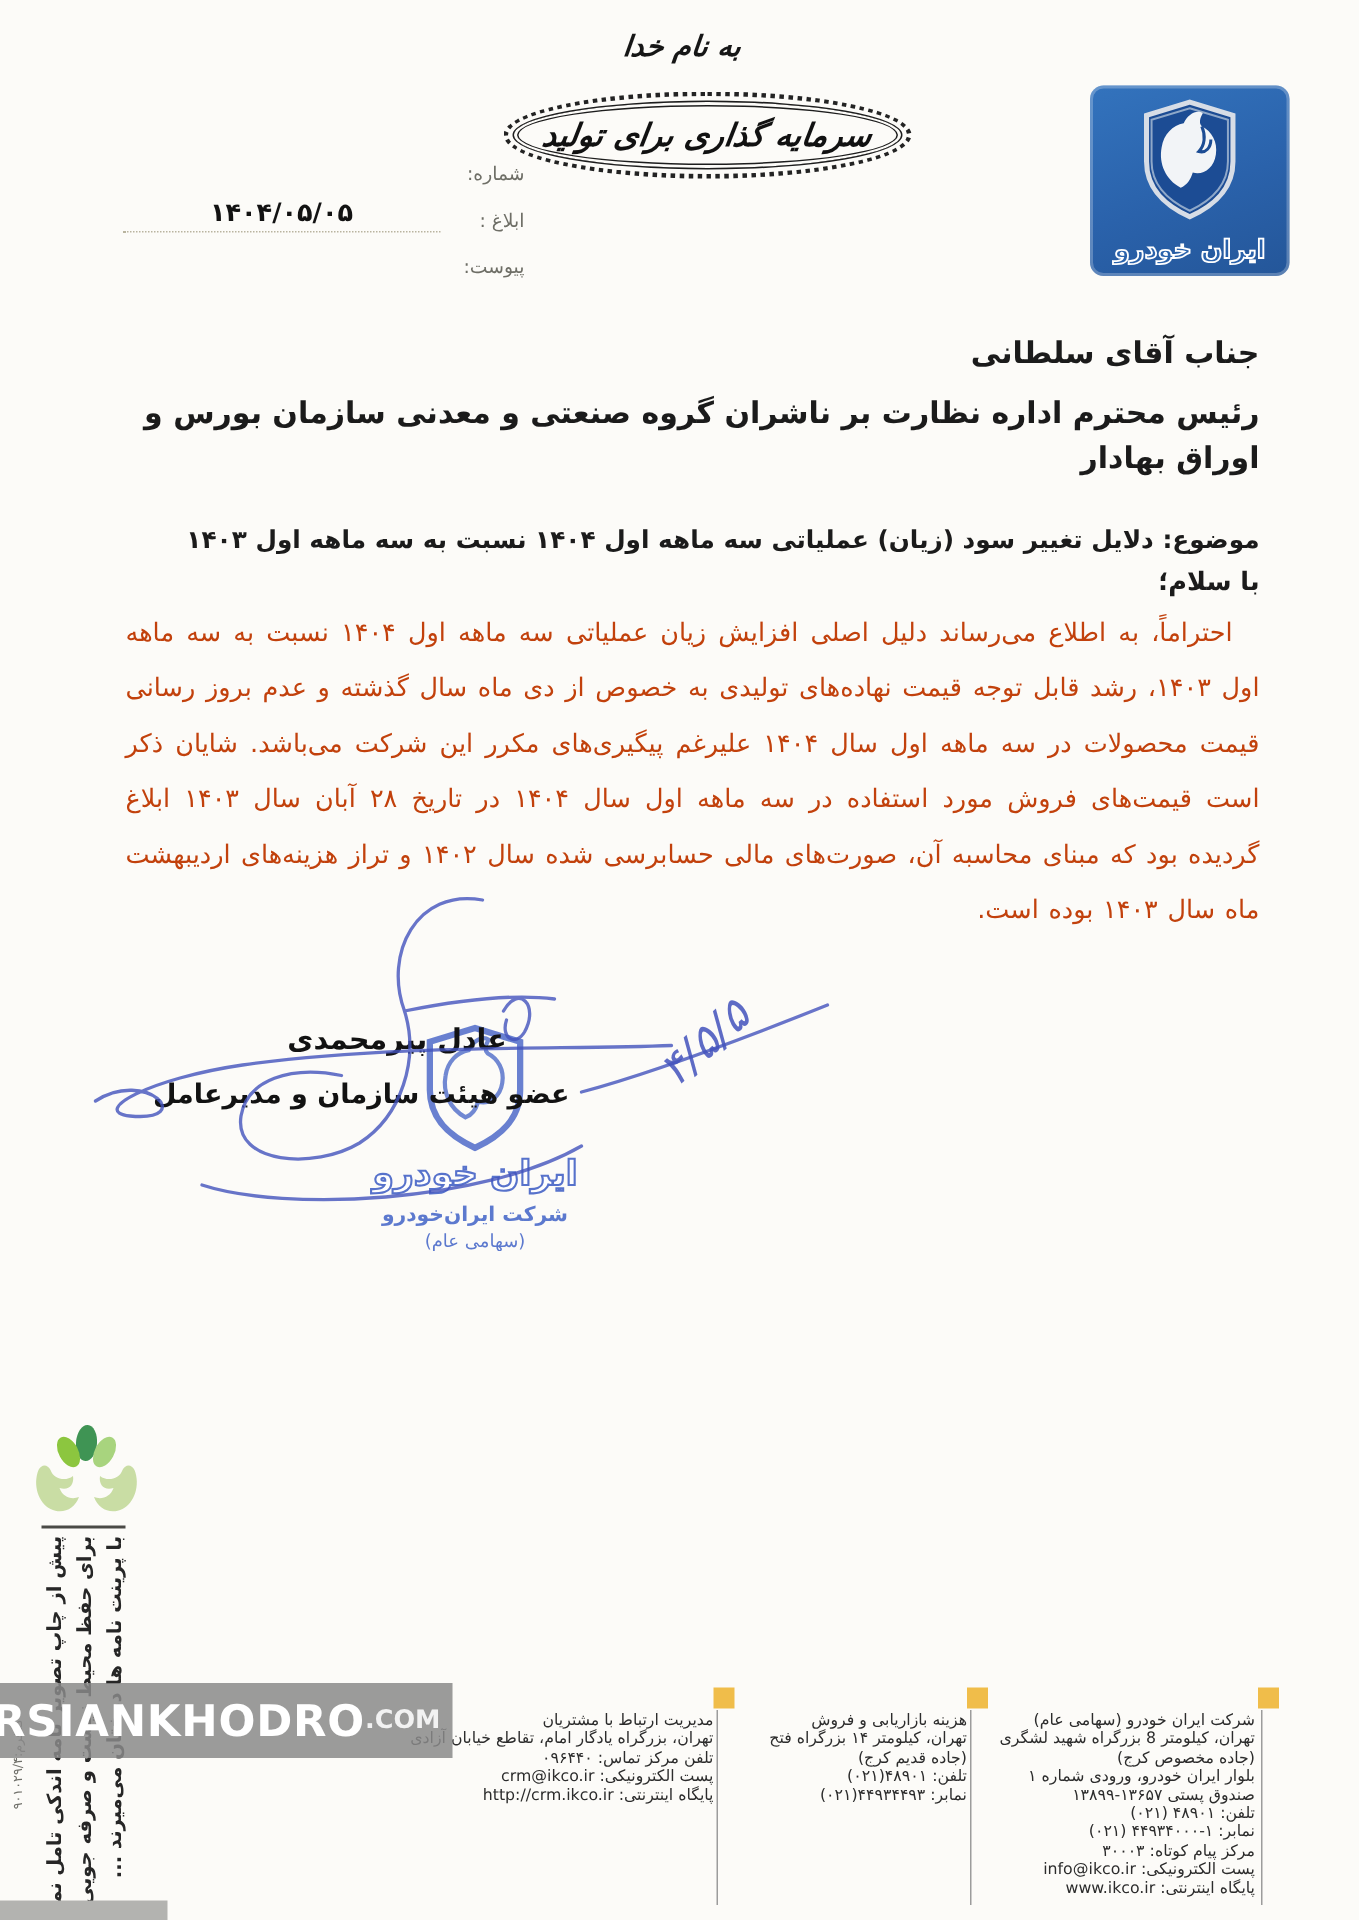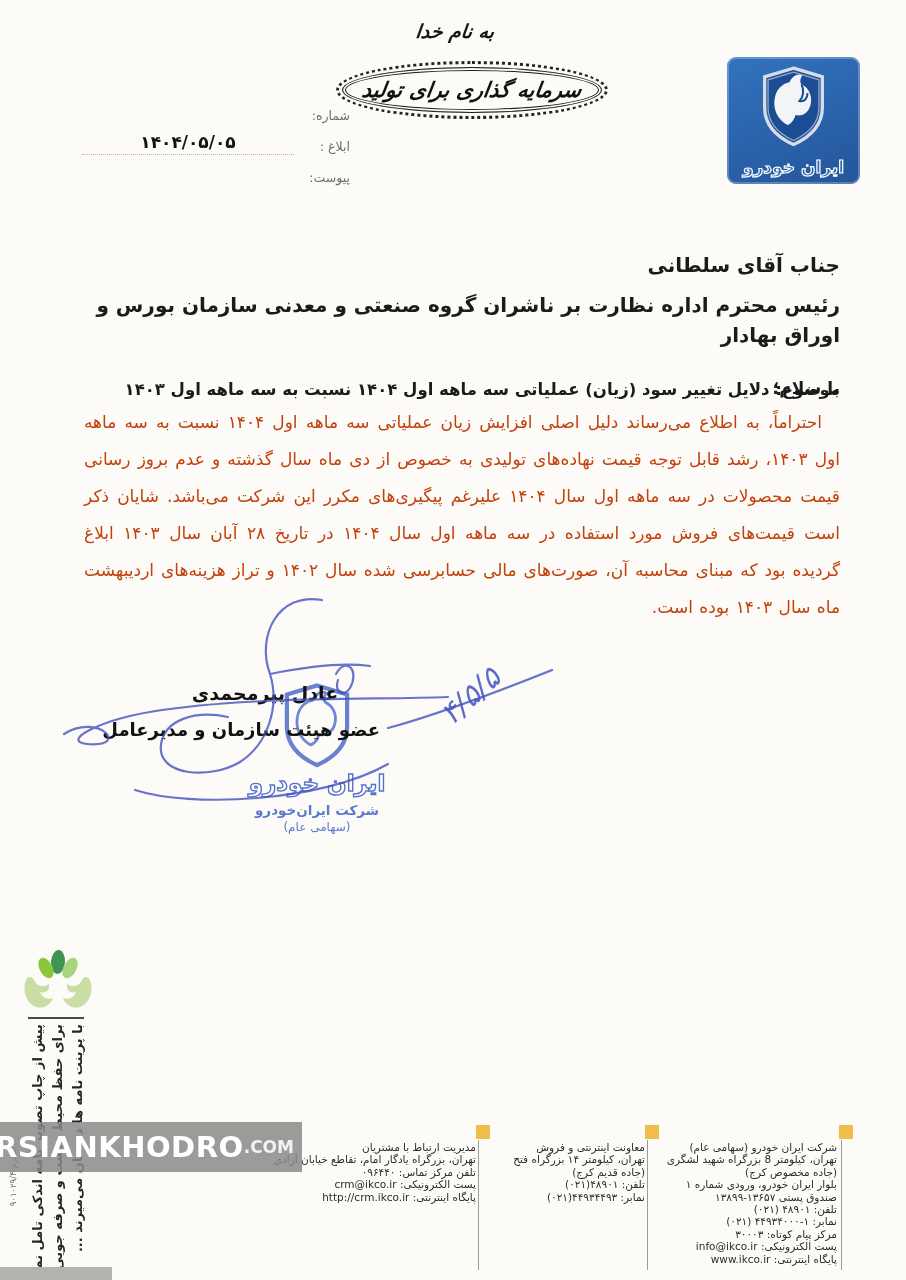--- a/index.html
+++ b/index.html
@@ -54,21 +54,21 @@
     width:56px;font-size:12.5px;color:#6e6e66;flex:none;
     padding-bottom:1px;
   }
   .meta-value{
     flex:1;text-align:center;font-weight:800;font-size:17px;color:#121212;
     border-bottom:1.6px dotted #b9b49f;padding-bottom:2px;white-space:nowrap;
   }
 
   
   .recipient{right:66px;top:220px;width:780px;text-align:right;}
-  .rec-name{font-size:20px;font-weight:800;line-height:30px;margin-top:30px;}
+  .rec-name{font-size:20px;font-weight:800;line-height:30px;}
   .rec-title{font-size:20px;font-weight:800;line-height:30px;margin-top:10px;}
   .subject{margin-top:27px;font-size:16.5px;font-weight:600;line-height:26px;}
   .subject b{font-weight:800;}
   .salutation{right:66px;top:378px;font-size:17px;font-weight:800;}
 
   
   .body-par{
     left:84px;top:404px;width:756px;
     font-size:17px;line-height:37px;text-align:justify;direction:rtl;
     text-indent:18px;color:#c2410c;
@@ -240,21 +240,21 @@
   <div>تلفن: ۴۸۹۰۱ (۰۲۱)</div>
   <div>نمابر: ۱-۴۴۹۳۴۰۰۰ (۰۲۱)</div>
   <div>مرکز پیام کوتاه: ۳۰۰۰۳</div>
   <div>پست الکترونیکی: info@ikco.ir</div>
   <div>پایگاه اینترنتی: www.ikco.ir</div>
 </div>
 
 <div class="f-square" style="left:645px;top:1125px;"></div>
 <div class="f-rule" style="left:647px;"></div>
 <div class="f-col" style="right:261px;">
-  <div>معاونت اینترنتی و فروش</div>
+  <div>هزینه بازاریابی و فروش</div>
   <div>تهران، کیلومتر ۱۴ بزرگراه فتح</div>
   <div>(جاده قدیم کرج)</div>
   <div>تلفن: ۴۸۹۰۱(۰۲۱)</div>
   <div>نمابر: ۴۴۹۳۴۴۹۳(۰۲۱)</div>
 </div>
 
 <div class="f-square" style="left:476px;top:1125px;"></div>
 <div class="f-rule" style="left:478px;"></div>
 <div class="f-col" style="right:430px;">
   <div>مدیریت ارتباط با مشتریان</div>

